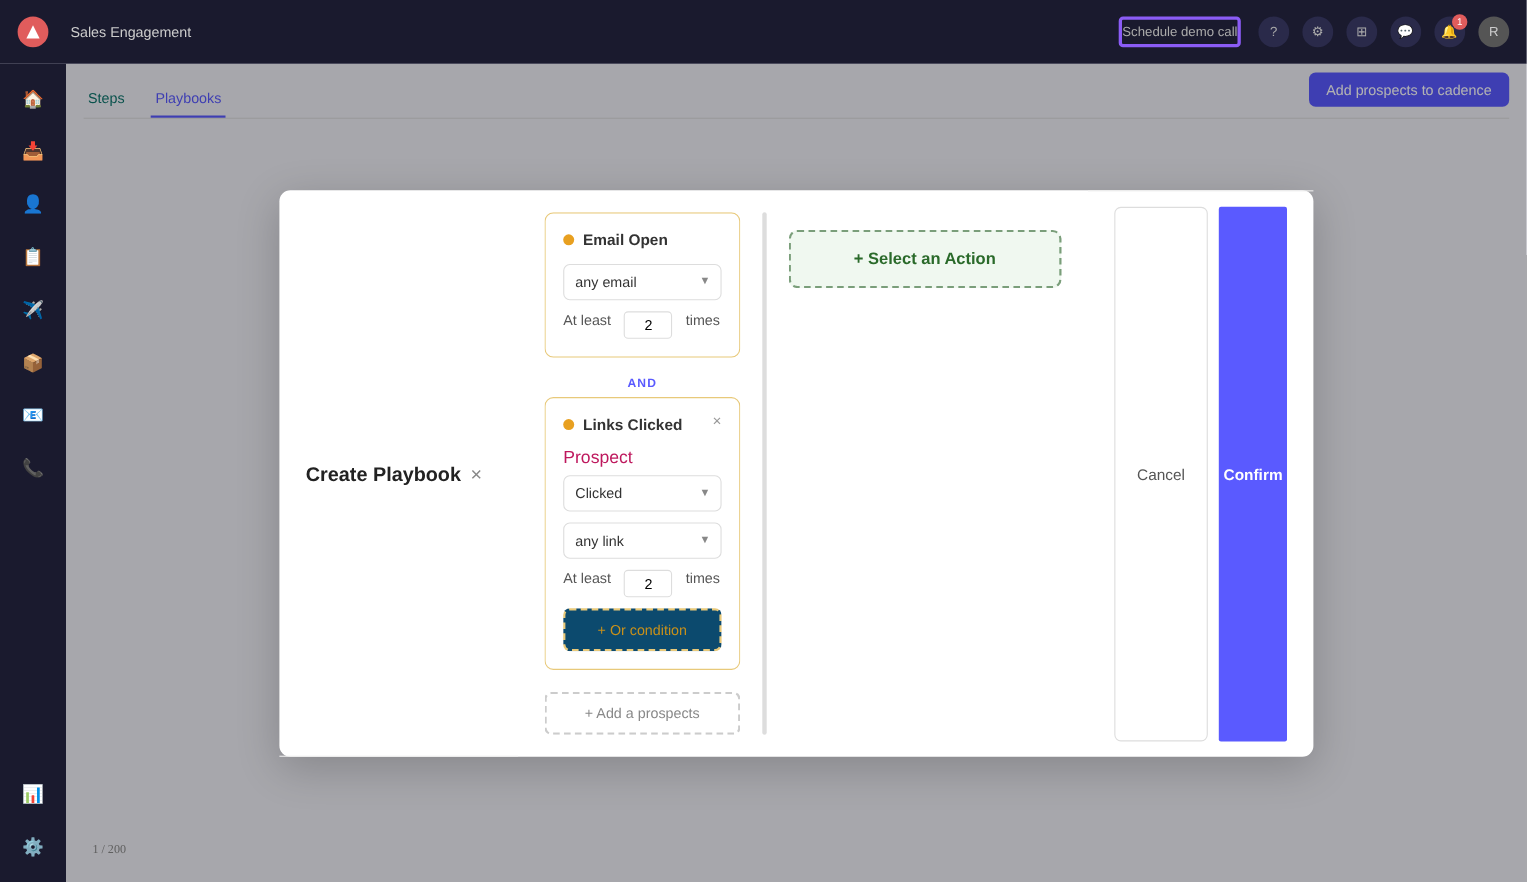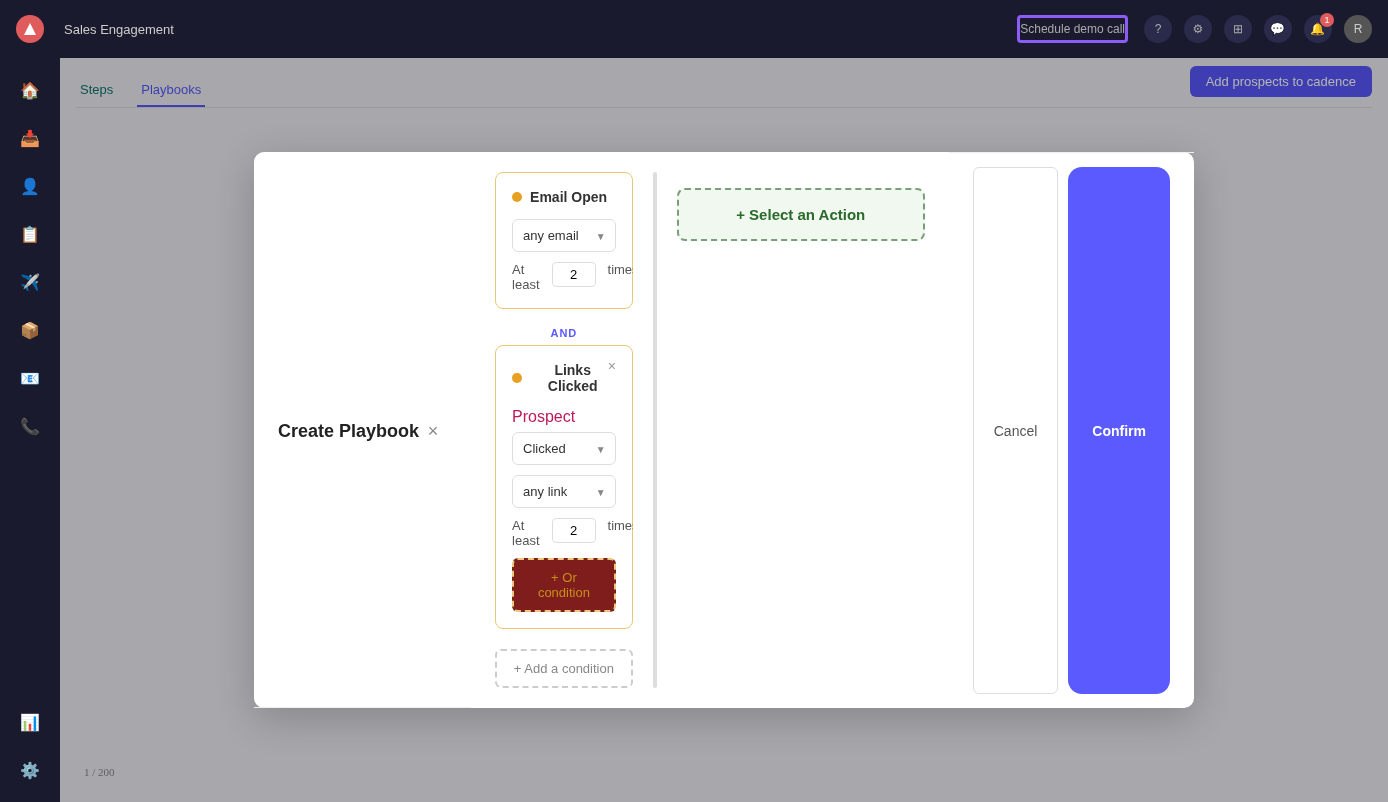--- a/index.html
+++ b/index.html
@@ -56,33 +56,33 @@
 
     .select-wrapper { position: relative; margin-bottom: 10px; }
     .select-wrapper select { width: 100%; padding: 8px 28px 8px 10px; border: 1px solid #ddd; border-radius: 6px; font-size: 13px; color: #333; appearance: none; background: white; cursor: pointer; }
     .select-arrow { position: absolute; right: 10px; top: 50%; transform: translateY(-50%); color: #888; font-size: 10px; pointer-events: none; }
 
     .at-least-row { display: flex; align-items: flex-start; gap: 12px; font-size: 13px; color: #555; }
     .at-least-input { width: 44px; border: 1px solid #ddd; border-radius: 4px; padding: 4px 8px; font-size: 13px; text-align: center; }
 
     .and-separator { text-align: center; padding: 6px 0; font-size: 11px; font-weight: 600; color: #5a5aff; letter-spacing: 1px; }
 
-    .or-condition-btn { width: 100%; padding: 10px; border: 2px dashed #e8c97a; border-radius: 6px; background: #7f1d1d; color: #c8901a; font-size: 13px; cursor: pointer; text-align: center; margin-top: 10px; }
+    .or-condition-btn { width: 100%; padding: 10px; border: 2px dashed #e8c97a; border-radius: 6px; background: #0c4a6e; color: #c8901a; font-size: 13px; cursor: pointer; text-align: center; margin-top: 10px; }
     .add-condition-btn { width: 100%; padding: 10px; border: 2px dashed #ccc; border-radius: 6px; background: white; color: #888; font-size: 13px; cursor: pointer; text-align: center; margin-top: 8px; }
 
     
     .action-select-btn { width: 100%; padding: 16px; border: 2px dashed #7a9e7a; border-radius: 8px; background: #f0f8f0; color: #2a6a2a; font-size: 15px; font-weight: 600; cursor: pointer; text-align: center; margin-bottom: 2px; }
     .action-dropdown { border: 1px solid #ddd; border-radius: 8px; overflow: hidden; background: white; box-shadow: 0 4px 12px rgba(0,0,0,0.1); }
     .action-item { padding: 12px 16px; font-size: 13px; color: #333; cursor: pointer; border-bottom: 1px solid #f0f0f0; }
     .action-item:last-child { border-bottom: none; }
     .action-item.disabled { color: #aaa; cursor: default; }
 
     
     .btn-cancel { padding: 8px 20px; border: 1px solid #ddd; border-radius: 6px; background: white; color: #555; font-size: 14px; cursor: pointer; }
-    .btn-confirm { padding: 8px 24px; border: none; border-radius: 14px; background: #5a5aff; color: white; font-size: 14px; font-weight: 600; cursor: pointer; }
+    .btn-confirm { padding: 8px 4px; border: none; border-radius: 2px; background: #5a5aff; color: white; font-size: 14px; font-weight: 600; cursor: pointer; }
 
     
     .add-prospects-btn { position: absolute; top: 8px; right: 16px; background: #5a5aff; color: white; padding: 8px 16px; border-radius: 6px; font-size: 13px; }
   </style>
 </head>
 <body>
 
 <div class="app-container">
   <div class="top-nav">
     <div class="nav-logo">
@@ -188,21 +188,21 @@
                   <span class="select-arrow">▼</span>
                 </div>
                 <div class="at-least-row">
                   <span>At least</span>
                   <input class="at-least-input" type="text" value="2" style="">
                   <span>times</span>
                 </div>
                 <button class="or-condition-btn">+ Or condition</button>
               </div>
 
-              <button class="add-condition-btn">+ Add a condition</button>
+              <button class="add-condition-btn">+ Add a prospects</button>
 
             </div>
 
             <div class="modal-divider"></div>
 
             <div class="modal-right">
               <button class="action-select-btn">+ Select an Action</button>
             </div>
           </div>
 

